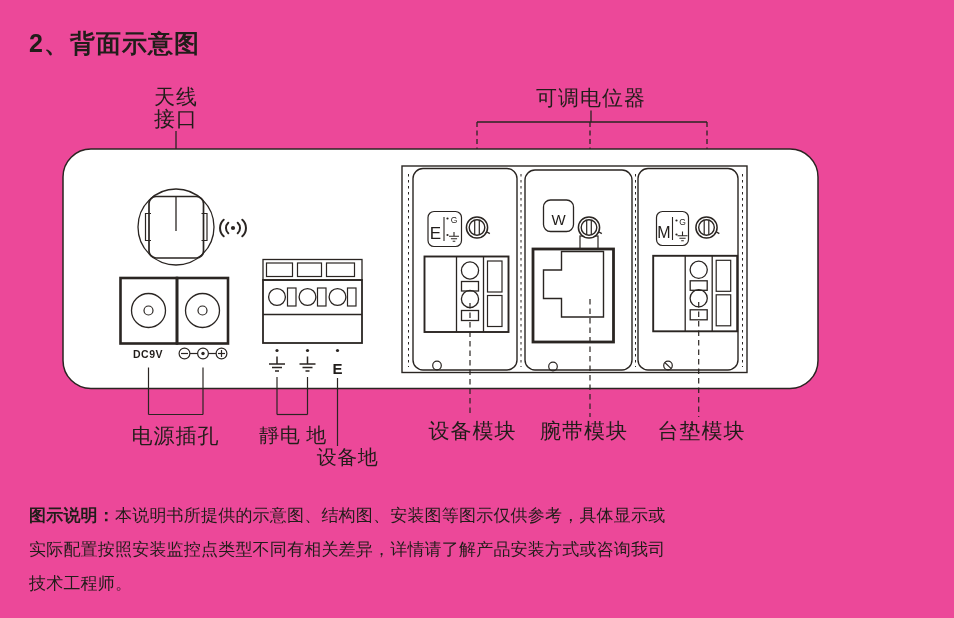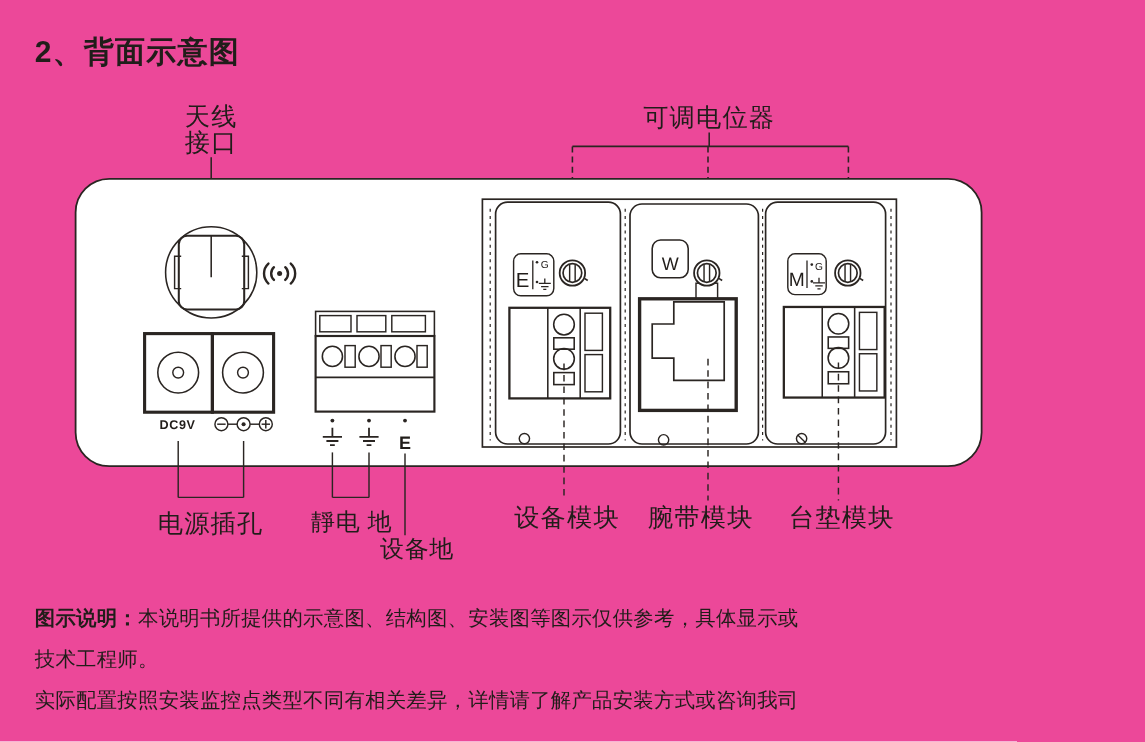--- a/index.html
+++ b/index.html
@@ -206,17 +206,17 @@
     <text x="347.5" y="464" class="cjk-label-sm" text-anchor="middle">设备地</text>
     <text x="472.5" y="438" class="cjk-label" text-anchor="middle">设备模块</text>
     <text x="584" y="438" class="cjk-label" text-anchor="middle">腕带模块</text>
     <text x="701.5" y="438" class="cjk-label" text-anchor="middle">台垫模块</text>
   </svg>
 
   <div class="note">
     <div class="note-line">
       <span class="bold">图示说明：</span><span>本说明书所提供的示意图、结构图、安装图等图示仅供参考，具体显示或</span>
     </div>
+    <div class="note-line">实际配置按照安装监控点类型不同有相关差异，详情请了解产品安装方式或咨询我司</div>
     <div class="note-line">技术工程师。</div>
-    <div class="note-line">实际配置按照安装监控点类型不同有相关差异，详情请了解产品安装方式或咨询我司</div>
   </div>
 
 </div>
 
 </body></html>

